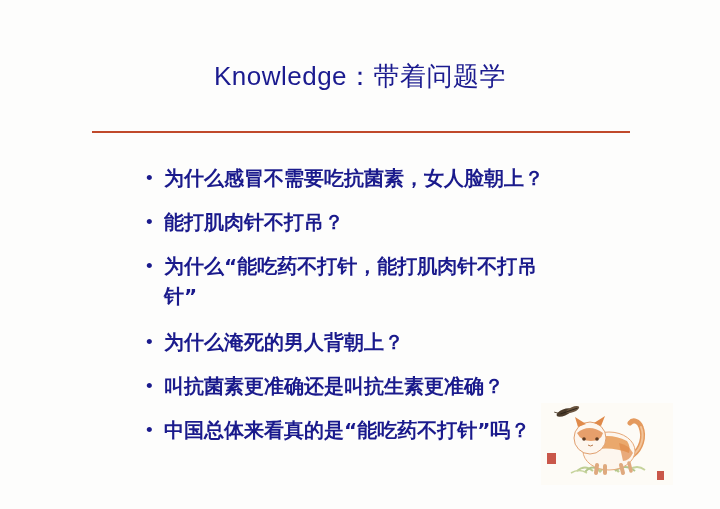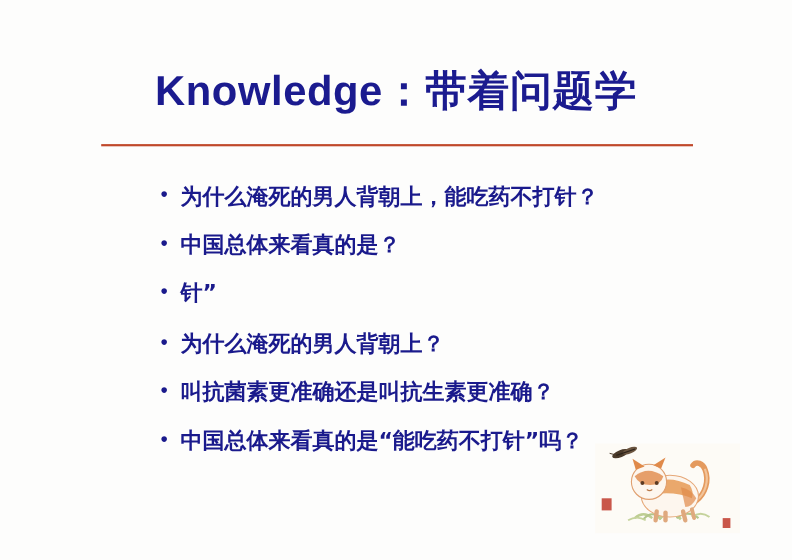--- a/index.html
+++ b/index.html
@@ -16,22 +16,22 @@
     font-family: "Liberation Sans", "DejaVu Sans", sans-serif;
   }
 
   
   .title {
     position: absolute;
     left: 0;
     top: 62px;
     width: 720px;
     text-align: center;
-    font-size: 38px;
-    font-weight: 700;
+    font-size: 26px;
+    font-weight: 400;
     letter-spacing: 0.5px;
     color: #1b1b8f;
     white-space: nowrap;
     line-height: 1.1;
   }
   .title .latin { font-family: "Liberation Sans", "DejaVu Sans", sans-serif; }
   .title .cjk   { font-family: "DejaVu Sans", "Liberation Sans", sans-serif; }
 
   
   .divider {
@@ -96,31 +96,31 @@
   <div class="title">
     <span class="latin">Knowledge</span><span class="cjk">：</span><span class="cjk">带着问题学</span>
   </div>
 
   <div class="divider"></div>
 
   <div class="bullets">
 
     <div class="bullet-row">
       <span class="bullet-dot">•</span>
-      <span class="bullet-text"><span>为什么淹死的男人背朝上，能吃药不打针？</span></span>
+      <span class="bullet-text"><span>为什么感冒不需要吃抗菌素，女人脸朝上？</span></span>
     </div>
 
     <div class="bullet-row">
       <span class="bullet-dot">•</span>
-      <span class="bullet-text"><span>中国总体来看真的是？</span></span>
+      <span class="bullet-text"><span>能打肌肉针不打吊？</span></span>
     </div>
 
     <div class="bullet-row">
       <span class="bullet-dot">•</span>
-      <span class="bullet-text"><span class="cont">针”</span></span>
+      <span class="bullet-text"><span>为什么“能吃药不打针，能打肌肉针不打吊</span><span class="cont">针”</span></span>
     </div>
 
     <div class="bullet-row">
       <span class="bullet-dot">•</span>
       <span class="bullet-text"><span>为什么淹死的男人背朝上？</span></span>
     </div>
 
     <div class="bullet-row">
       <span class="bullet-dot">•</span>
       <span class="bullet-text"><span>叫抗菌素更准确还是叫抗生素更准确？</span></span>

